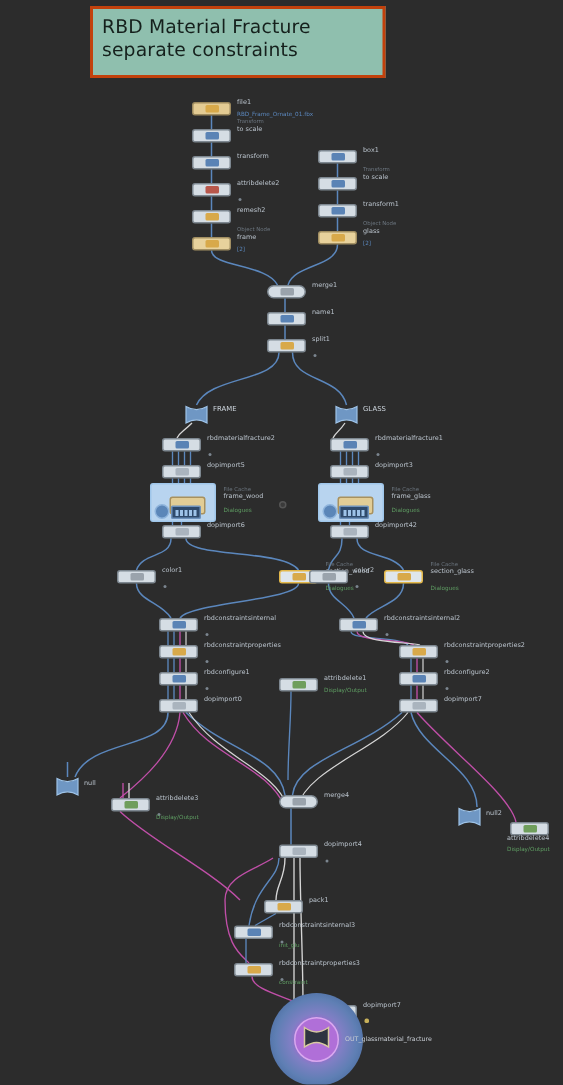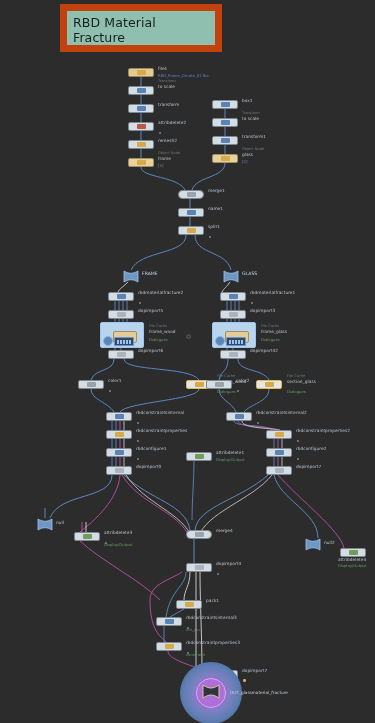--- a/index.html
+++ b/index.html
@@ -6,22 +6,22 @@
   body{
     width:375px;height:723px;overflow:hidden;position:relative;
     font-family:"DejaVu Sans","Liberation Sans",sans-serif;
     background:#2c2c2c;
   }
   #canvas{position:absolute;inset:0;}
   svg.wires{position:absolute;left:0;top:0;width:375px;height:723px;pointer-events:none;}
 
   
   .note{
-    position:absolute;left:60px;top:4px;width:162px;height:48px;
-    background:#8fbfae;border:7px solid #c2410c;box-sizing:border-box;
+    position:absolute;left:60px;top:4px;width:197px;height:48px;
+    background:#8fbfae;border:2px solid #c2410c;box-sizing:border-box;
     color:#15201c;padding:4px 6px;line-height:1.22;
     font-size:12.5px;letter-spacing:.1px;
   }
 
   
   .node{position:absolute;box-sizing:border-box;}
   .nbody{
     width:26px;height:9px;background:#d5dde4;border:1px solid #7d8790;
     border-radius:2px;box-sizing:border-box;position:relative;
     display:flex;align-items:center;justify-content:center;
@@ -281,20 +281,21 @@
     <g fill="none" stroke="#c04fa8" stroke-width="0.9">
       <path d="M82,532 L82,522"></path>
     </g>
     <g fill="none" stroke="#d6d6d6" stroke-width="0.9">
       <path d="M86,532 L86,522"></path>
     </g>
   </svg>
 
   <div class="note">
     <div>RBD Material Fracture</div>
+    <div>separate constraints</div>
   </div>
 
   <div class="node" style="left:128px;top:68px;">
     <div class="nbody file">
         <div class="nchip tan"></div>
       </div>
     <div class="lbl">file1</div>
     <div class="sub" style="color:#5b87bd;">RBD_Frame_Ornate_01.fbx</div>
   </div>
 

